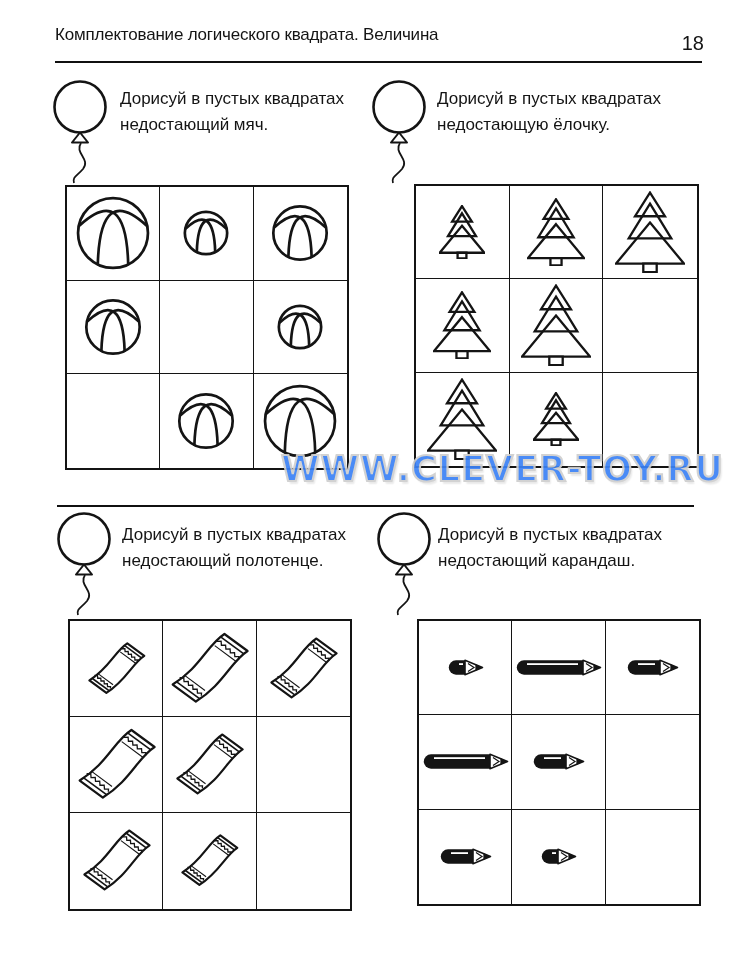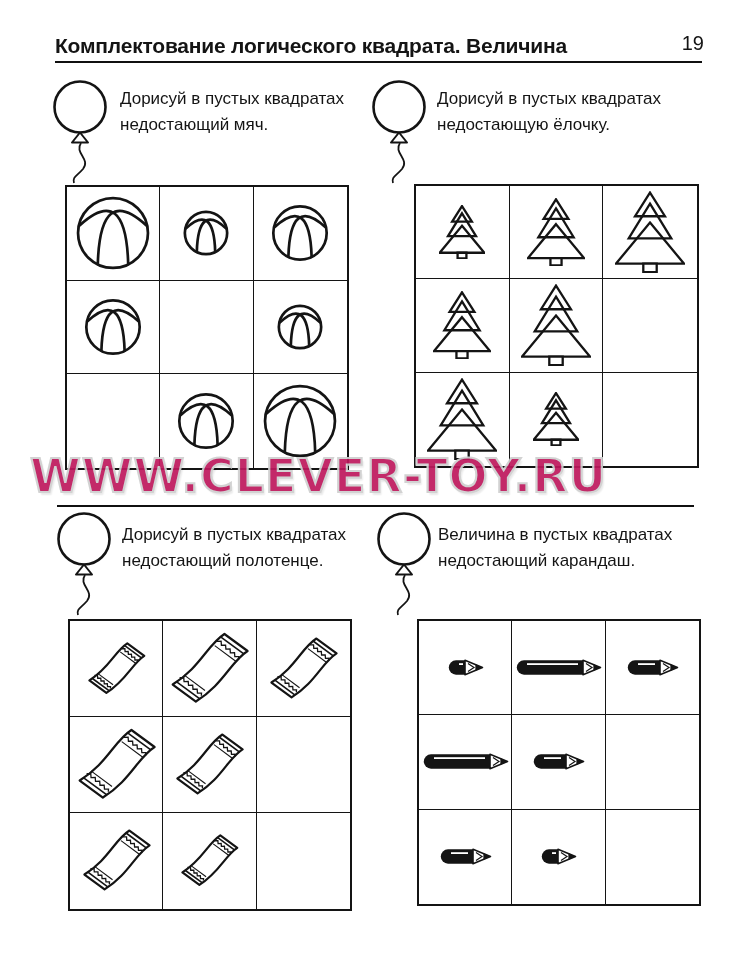--- a/index.html
+++ b/index.html
@@ -1,20 +1,20 @@
 <!DOCTYPE html>
 <html><head>
 <meta charset="utf-8">
 <style>
   html,body{margin:0;padding:0;background:#ffffff;}
   .page{
     position:relative;width:754px;height:960px;background:#ffffff;
     font-family:"Liberation Sans",sans-serif;color:#141414;overflow:hidden;
   }
-  .page-title{position:absolute;left:55px;top:34px;font-size:21px;font-weight:700;letter-spacing:-0.2px;}
+  .page-title{position:absolute;left:55px;top:25px;font-size:17px;font-weight:400;letter-spacing:-0.2px;}
   .page-number{position:absolute;left:660px;top:32px;width:44px;text-align:right;font-size:20px;font-weight:400;}
   .header-rule{position:absolute;left:55px;top:61px;width:647px;height:2.2px;background:#101010;}
   .section-divider{position:absolute;left:57px;top:505px;width:637px;height:2.4px;background:#101010;}
 
   .balloon{position:absolute;width:58px;height:104px;}
   .instr{position:absolute;width:250px;font-size:17px;font-weight:400;line-height:1.5;}
   #i0{left:120px;top:86px;} #i1{left:437px;top:86px;}
   #i2{left:122px;top:522px;} #i3{left:438px;top:522px;}
   #b0{left:52px;top:80px;} #b1{left:371px;top:80px;}
   #b2{left:56px;top:512px;} #b3{left:376px;top:512px;}
@@ -28,33 +28,33 @@
   #g1{left:414px;top:184px;width:281px;height:280px;}
   #g2{left:68px;top:619px;width:280px;height:288px;}
   #g3{left:417px;top:619px;width:280px;height:283px;}
   .cell{display:flex;align-items:center;justify-content:center;
     border-right:1.9px solid #141414;border-bottom:1.9px solid #141414;overflow:visible;}
   .cell:nth-child(3n){border-right:none;}
   .cell:nth-child(n+7){border-bottom:none;}
   .towel-rot{display:inline-block;transform:rotate(43deg);line-height:0;}
 
   .watermark{
-    position:absolute;left:30px;top:449px;width:694px;text-align:left;z-index:5;
-    font-family:"DejaVu Sans",sans-serif;font-weight:700;font-size:46px;letter-spacing:1px;
-    color:#be185d;-webkit-text-stroke:2.2px #cfcfcf;
+    position:absolute;left:30px;top:449px;width:694px;text-align:right;z-index:5;
+    font-family:"DejaVu Sans",sans-serif;font-weight:700;font-size:35px;letter-spacing:1px;
+    color:#3b82f6;-webkit-text-stroke:2.2px #cfcfcf;
     text-shadow:2px 3px 2px rgba(0,0,0,0.10);opacity:0.92;white-space:nowrap;
   }
 </style>
 </head>
 <body>
 
 <div class="page">
 
   <div class="page-title">Комплектование логического квадрата. Величина</div>
-  <div class="page-number">19</div>
+  <div class="page-number">18</div>
   <div class="header-rule"></div>
 
   <svg class="balloon" id="b0" viewBox="0 0 58 104">
     <circle cx="28" cy="27" r="25.5" fill="none" stroke="#141414" stroke-width="2.6"></circle>
     <path d="M 28 52.5 L 20 62.5 L 36 62.5 Z" fill="#fff" stroke="#141414" stroke-width="2" stroke-linejoin="round"></path>
     <path d="M 29 63 C 22 73 39 79 31 89 C 25 96 20 97 22 103" fill="none" stroke="#141414" stroke-width="1.8"></path>
   </svg>
   <svg class="balloon" id="b1" viewBox="0 0 58 104">
     <circle cx="28" cy="27" r="25.5" fill="none" stroke="#141414" stroke-width="2.6"></circle>
     <path d="M 28 52.5 L 20 62.5 L 36 62.5 Z" fill="#fff" stroke="#141414" stroke-width="2" stroke-linejoin="round"></path>
@@ -67,21 +67,21 @@
   </svg>
   <svg class="balloon" id="b3" viewBox="0 0 58 104">
     <circle cx="28" cy="27" r="25.5" fill="none" stroke="#141414" stroke-width="2.6"></circle>
     <path d="M 28 52.5 L 20 62.5 L 36 62.5 Z" fill="#fff" stroke="#141414" stroke-width="2" stroke-linejoin="round"></path>
     <path d="M 29 63 C 22 73 39 79 31 89 C 25 96 20 97 22 103" fill="none" stroke="#141414" stroke-width="1.8"></path>
   </svg>
 
   <div class="instr" id="i0">Дорисуй в пустых квадратах недостающий мяч.</div>
   <div class="instr" id="i1">Дорисуй в пустых квадратах недостающую ёлочку.</div>
   <div class="instr" id="i2">Дорисуй в пустых квадратах недостающий полотенце.</div>
-  <div class="instr" id="i3">Величина в пустых квадратах недостающий карандаш.</div>
+  <div class="instr" id="i3">Дорисуй в пустых квадратах недостающий карандаш.</div>
 
   <div class="grid" id="g0">
       <div class="cell">
         <svg width="76" height="76" viewBox="0 0 100 100">
     <circle cx="50" cy="50" r="46" fill="none" stroke="#141414" stroke-width="2.7" vector-effect="non-scaling-stroke"></circle>
     <path d="M 6 40 Q 67 -16 70 91" fill="none" stroke="#141414" stroke-width="2.7" vector-effect="non-scaling-stroke" stroke-linecap="round"></path>
     <path d="M 94 40 Q 33 -16 30 91" fill="none" stroke="#141414" stroke-width="2.7" vector-effect="non-scaling-stroke" stroke-linecap="round"></path>
   </svg>
       </div>
       <div class="cell">

